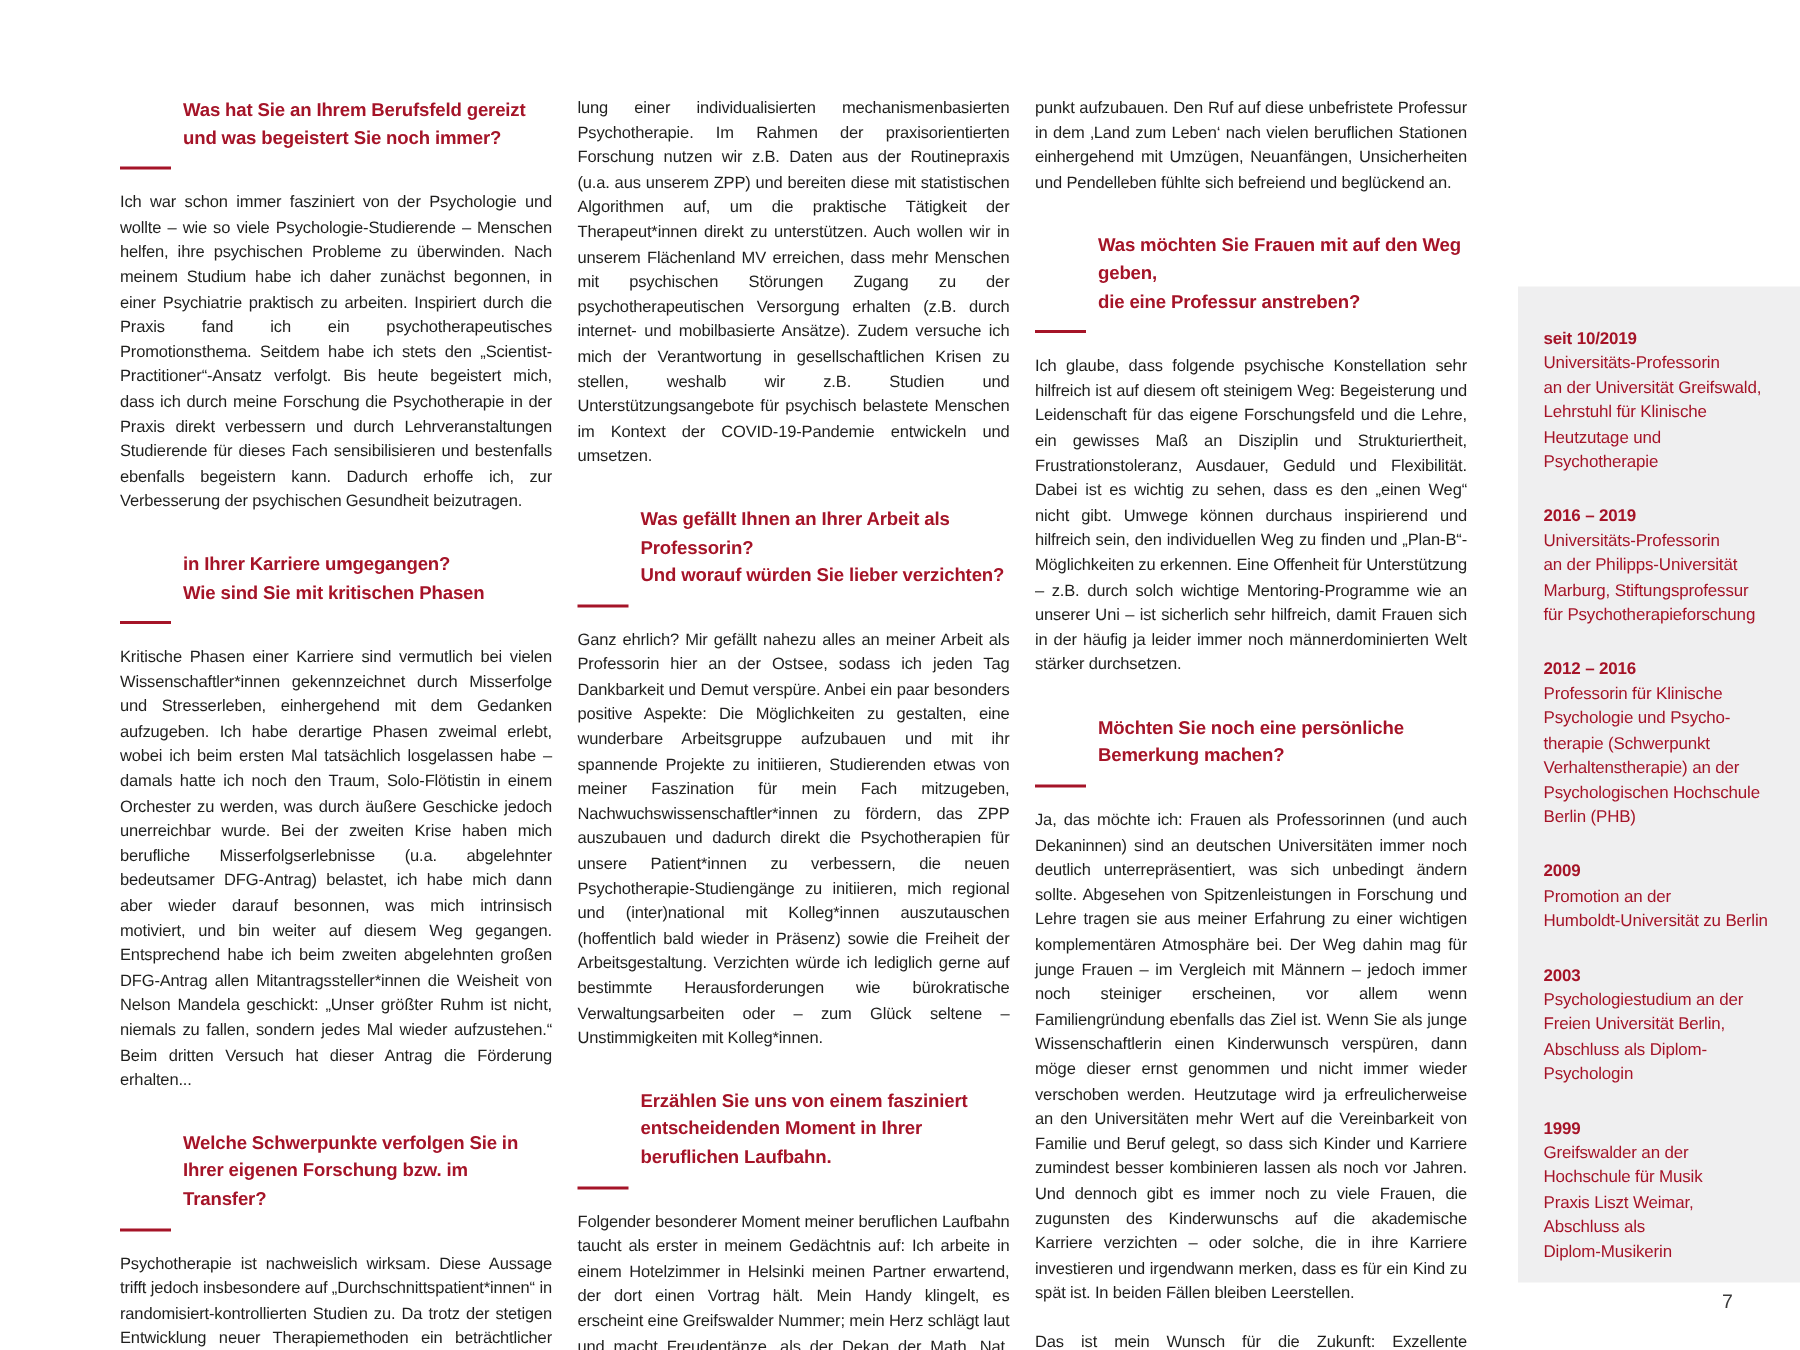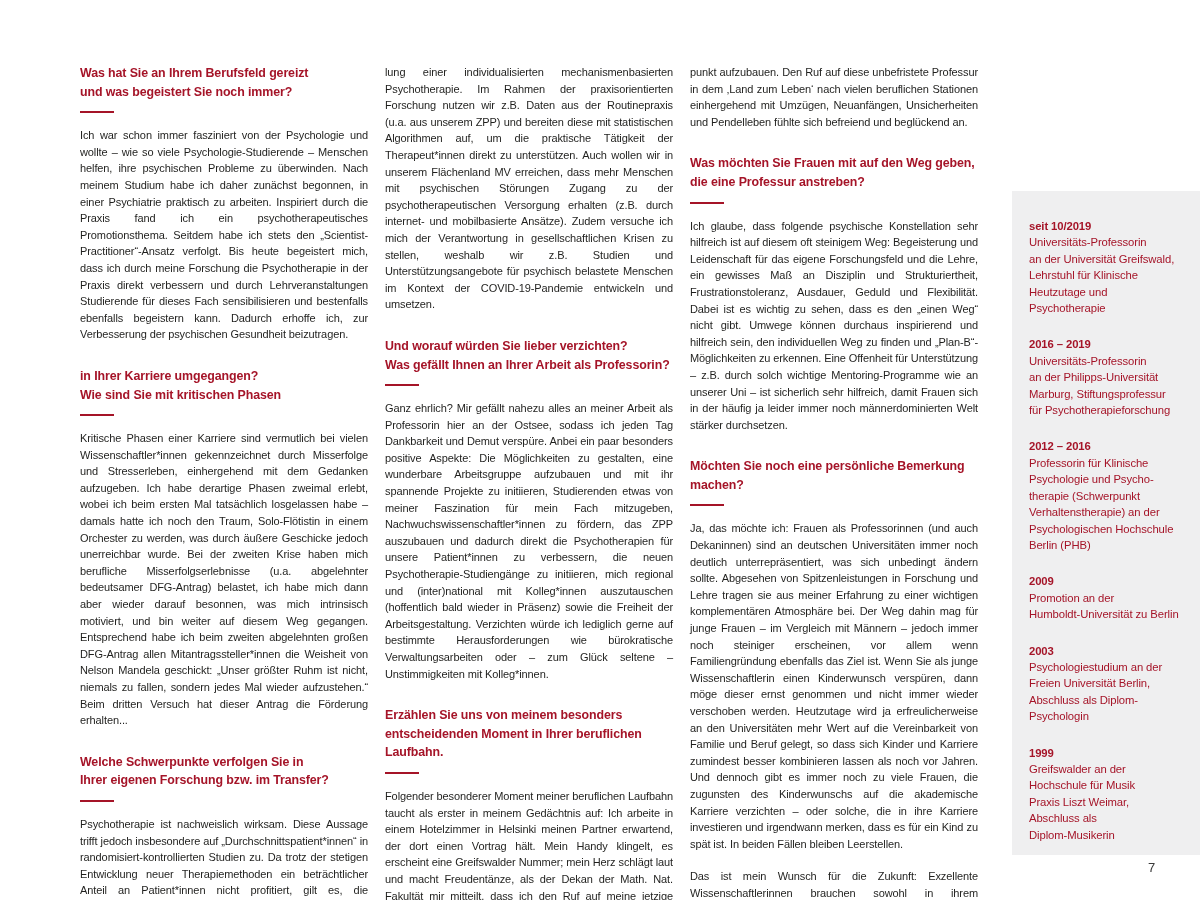--- a/index.html
+++ b/index.html
@@ -3,21 +3,21 @@
 <meta charset="utf-8">
 <style>
   :root { --accent:#a51428; --text:#1f1f1d; --sidebar-bg:#efeff0; }
   html,body { margin:0; padding:0; background:#fff; }
   .page {
     position:relative; width:1200px; height:900px; background:#fff; overflow:hidden;
     font-family:"Liberation Sans", sans-serif;
   }
   .content { position:absolute; left:80px; top:64px; width:898px; display:flex; gap:17px; }
   .column { width:288px; color:var(--text); font-size:11px; line-height:16.6px; letter-spacing:-0.1px; }
-  .heading { color:var(--accent); font-weight:bold; font-size:12.4px; line-height:18.6px; letter-spacing:-0.1px; margin-top:24px; }
+  .heading { color:var(--accent); font-weight:bold; font-size:12.4px; line-height:18.6px; letter-spacing:-0.1px; margin-top:24px;margin-left:42px; }
   .column .heading:first-child { margin-top:0; }
   .hline { display:block; }
   .rule { width:34px; height:2px; background:var(--accent); margin:10px 0 14px 0; }
   .para { text-align:justify; margin:0; }
   .para + .para { margin-top:16px; }
   .sidebar {
     position:absolute; left:1012px; top:191px; width:196px; height:664px;
     background:var(--sidebar-bg); box-sizing:border-box; padding:27px 14px 0 17px;
     color:var(--accent); font-size:11.3px; line-height:16.4px; letter-spacing:-0.1px;
   }
@@ -47,27 +47,27 @@
         <div class="heading">
           <span class="hline">Welche Schwerpunkte verfolgen Sie in</span>
           <span class="hline">Ihrer eigenen Forschung bzw. im Transfer?</span>
         </div>
         <div class="rule"></div>
         <p class="para">Psychotherapie ist nachweislich wirksam. Diese Aussage trifft jedoch insbesondere auf „Durchschnittspatient*innen“ in randomisiert-kontrollierten Studien zu. Da trotz der stetigen Entwicklung neuer Therapiemethoden ein beträchtlicher Anteil an Patient*innen nicht profitiert, gilt es, die Psychotherapie weiter zu verbessern. Daher verfolgen wir die Entwick-</p>
       </div>
       <div class="column">
         <p class="para">lung einer individualisierten mechanismenbasierten Psychotherapie. Im Rahmen der praxisorientierten Forschung nutzen wir z.B. Daten aus der Routinepraxis (u.a. aus unserem ZPP) und bereiten diese mit statistischen Algorithmen auf, um die praktische Tätigkeit der Therapeut*innen direkt zu unterstützen. Auch wollen wir in unserem Flächenland MV erreichen, dass mehr Menschen mit psychischen Störungen Zugang zu der psychotherapeutischen Versorgung erhalten (z.B. durch internet- und mobilbasierte Ansätze). Zudem versuche ich mich der Verantwortung in gesellschaftlichen Krisen zu stellen, weshalb wir z.B. Studien und Unterstützungsangebote für psychisch belastete Menschen im Kontext der COVID-19-Pandemie entwickeln und umsetzen.</p>
         <div class="heading">
+          <span class="hline">Was gefällt Ihnen an Ihrer Arbeit als Professorin?</span>
           <span class="hline">Und worauf würden Sie lieber verzichten?</span>
-          <span class="hline">Was gefällt Ihnen an Ihrer Arbeit als Professorin?</span>
         </div>
         <div class="rule"></div>
         <p class="para">Ganz ehrlich? Mir gefällt nahezu alles an meiner Arbeit als Professorin hier an der Ostsee, sodass ich jeden Tag Dankbarkeit und Demut verspüre. Anbei ein paar besonders positive Aspekte: Die Möglichkeiten zu gestalten, eine wunderbare Arbeitsgruppe aufzubauen und mit ihr spannende Projekte zu initiieren, Studierenden etwas von meiner Faszination für mein Fach mitzugeben, Nachwuchswissenschaftler*innen zu fördern, das ZPP auszubauen und dadurch direkt die Psychotherapien für unsere Patient*innen zu verbessern, die neuen Psychotherapie-Studiengänge zu initiieren, mich regional und (inter)national mit Kolleg*innen auszutauschen (hoffentlich bald wieder in Präsenz) sowie die Freiheit der Arbeitsgestaltung. Verzichten würde ich lediglich gerne auf bestimmte Herausforderungen wie bürokratische Verwaltungsarbeiten oder – zum Glück seltene – Unstimmigkeiten mit Kolleg*innen.</p>
         <div class="heading">
-          <span class="hline">Erzählen Sie uns von meinem besonders</span>
+          <span class="hline">Erzählen Sie uns von einem fasziniert</span>
           <span class="hline">entscheidenden Moment in Ihrer beruflichen Laufbahn.</span>
         </div>
         <div class="rule"></div>
         <p class="para">Folgender besonderer Moment meiner beruflichen Laufbahn taucht als erster in meinem Gedächtnis auf: Ich arbeite in einem Hotelzimmer in Helsinki meinen Partner erwartend, der dort einen Vortrag hält. Mein Handy klingelt, es erscheint eine Greifswalder Nummer; mein Herz schlägt laut und macht Freudentänze, als der Dekan der Math. Nat. Fakultät mir mitteilt, dass ich den Ruf auf meine jetzige Professur erhalte. Mein Partner und ich spazierten anschließend stundenlang durch Helsinki und malten uns u.a. aus, wie bereichernd es wird, neben Berlin an der Ostsee einen neuen Lebensmittel-</p>
       </div>
       <div class="column">
         <p class="para">punkt aufzubauen. Den Ruf auf diese unbefristete Professur in dem ‚Land zum Leben‘ nach vielen beruflichen Stationen einhergehend mit Umzügen, Neuanfängen, Unsicherheiten und Pendelleben fühlte sich befreiend und beglückend an.</p>
         <div class="heading">
           <span class="hline">Was möchten Sie Frauen mit auf den Weg geben,</span>
           <span class="hline">die eine Professur anstreben?</span>

